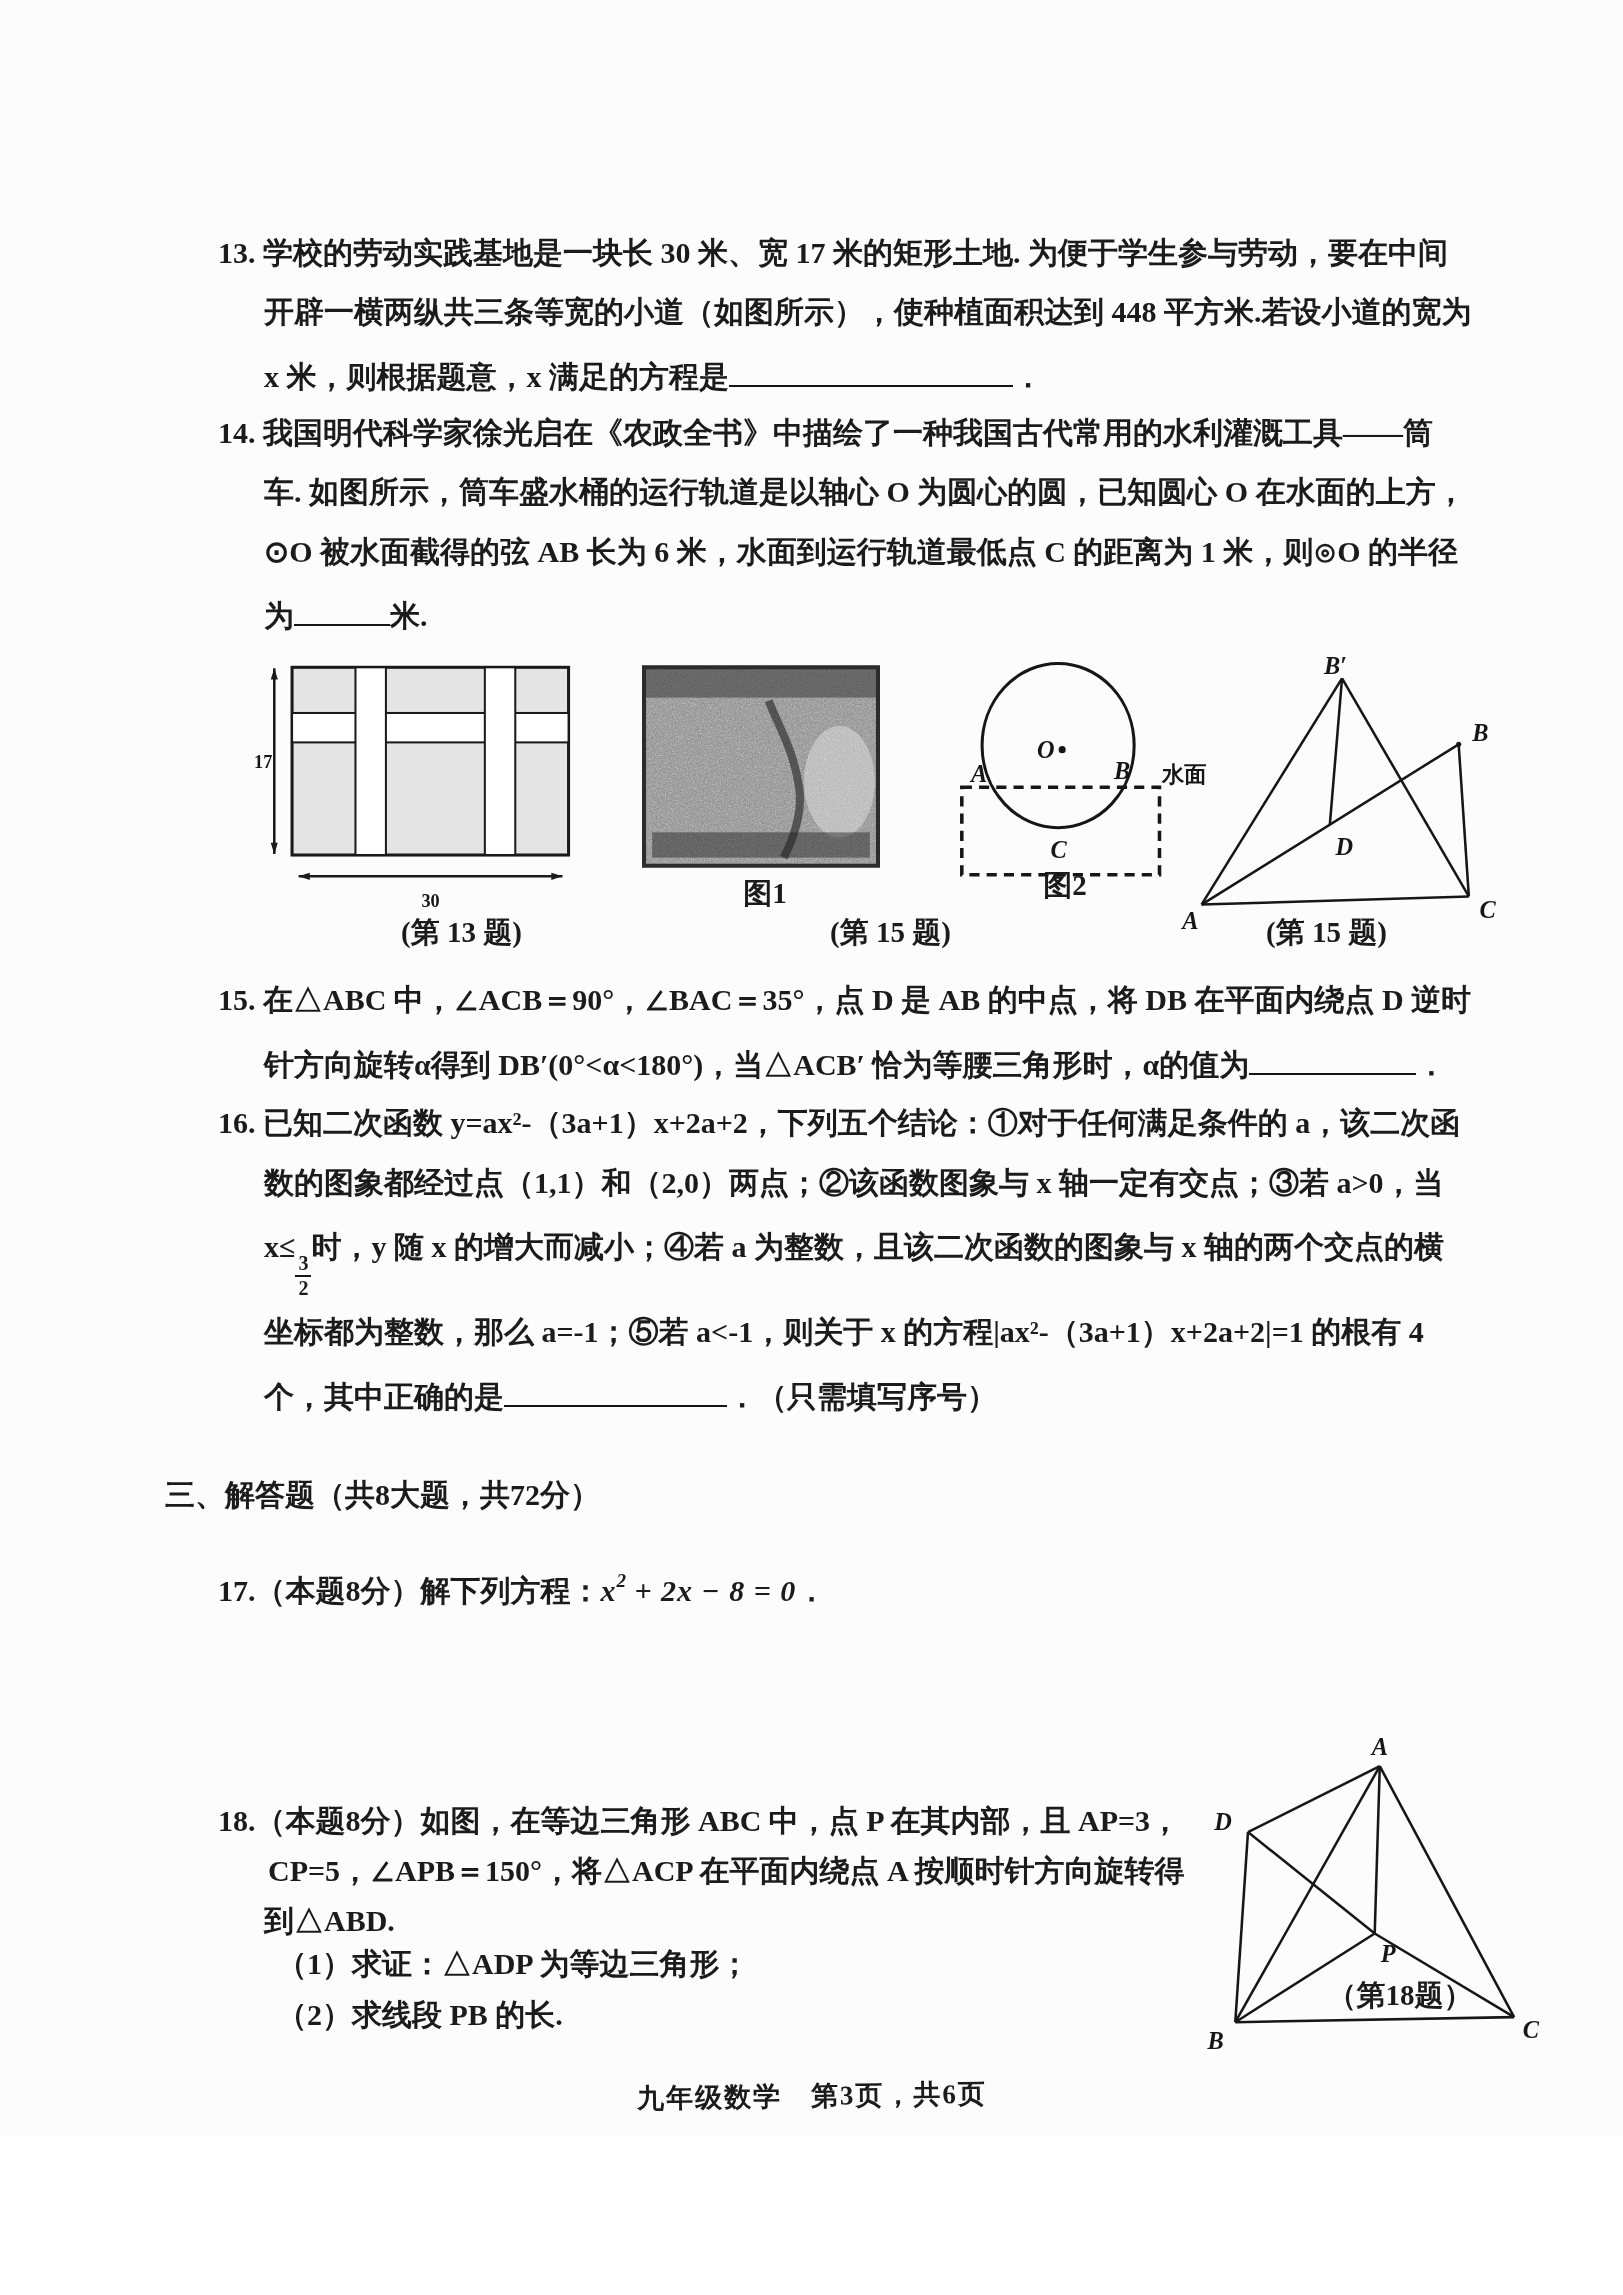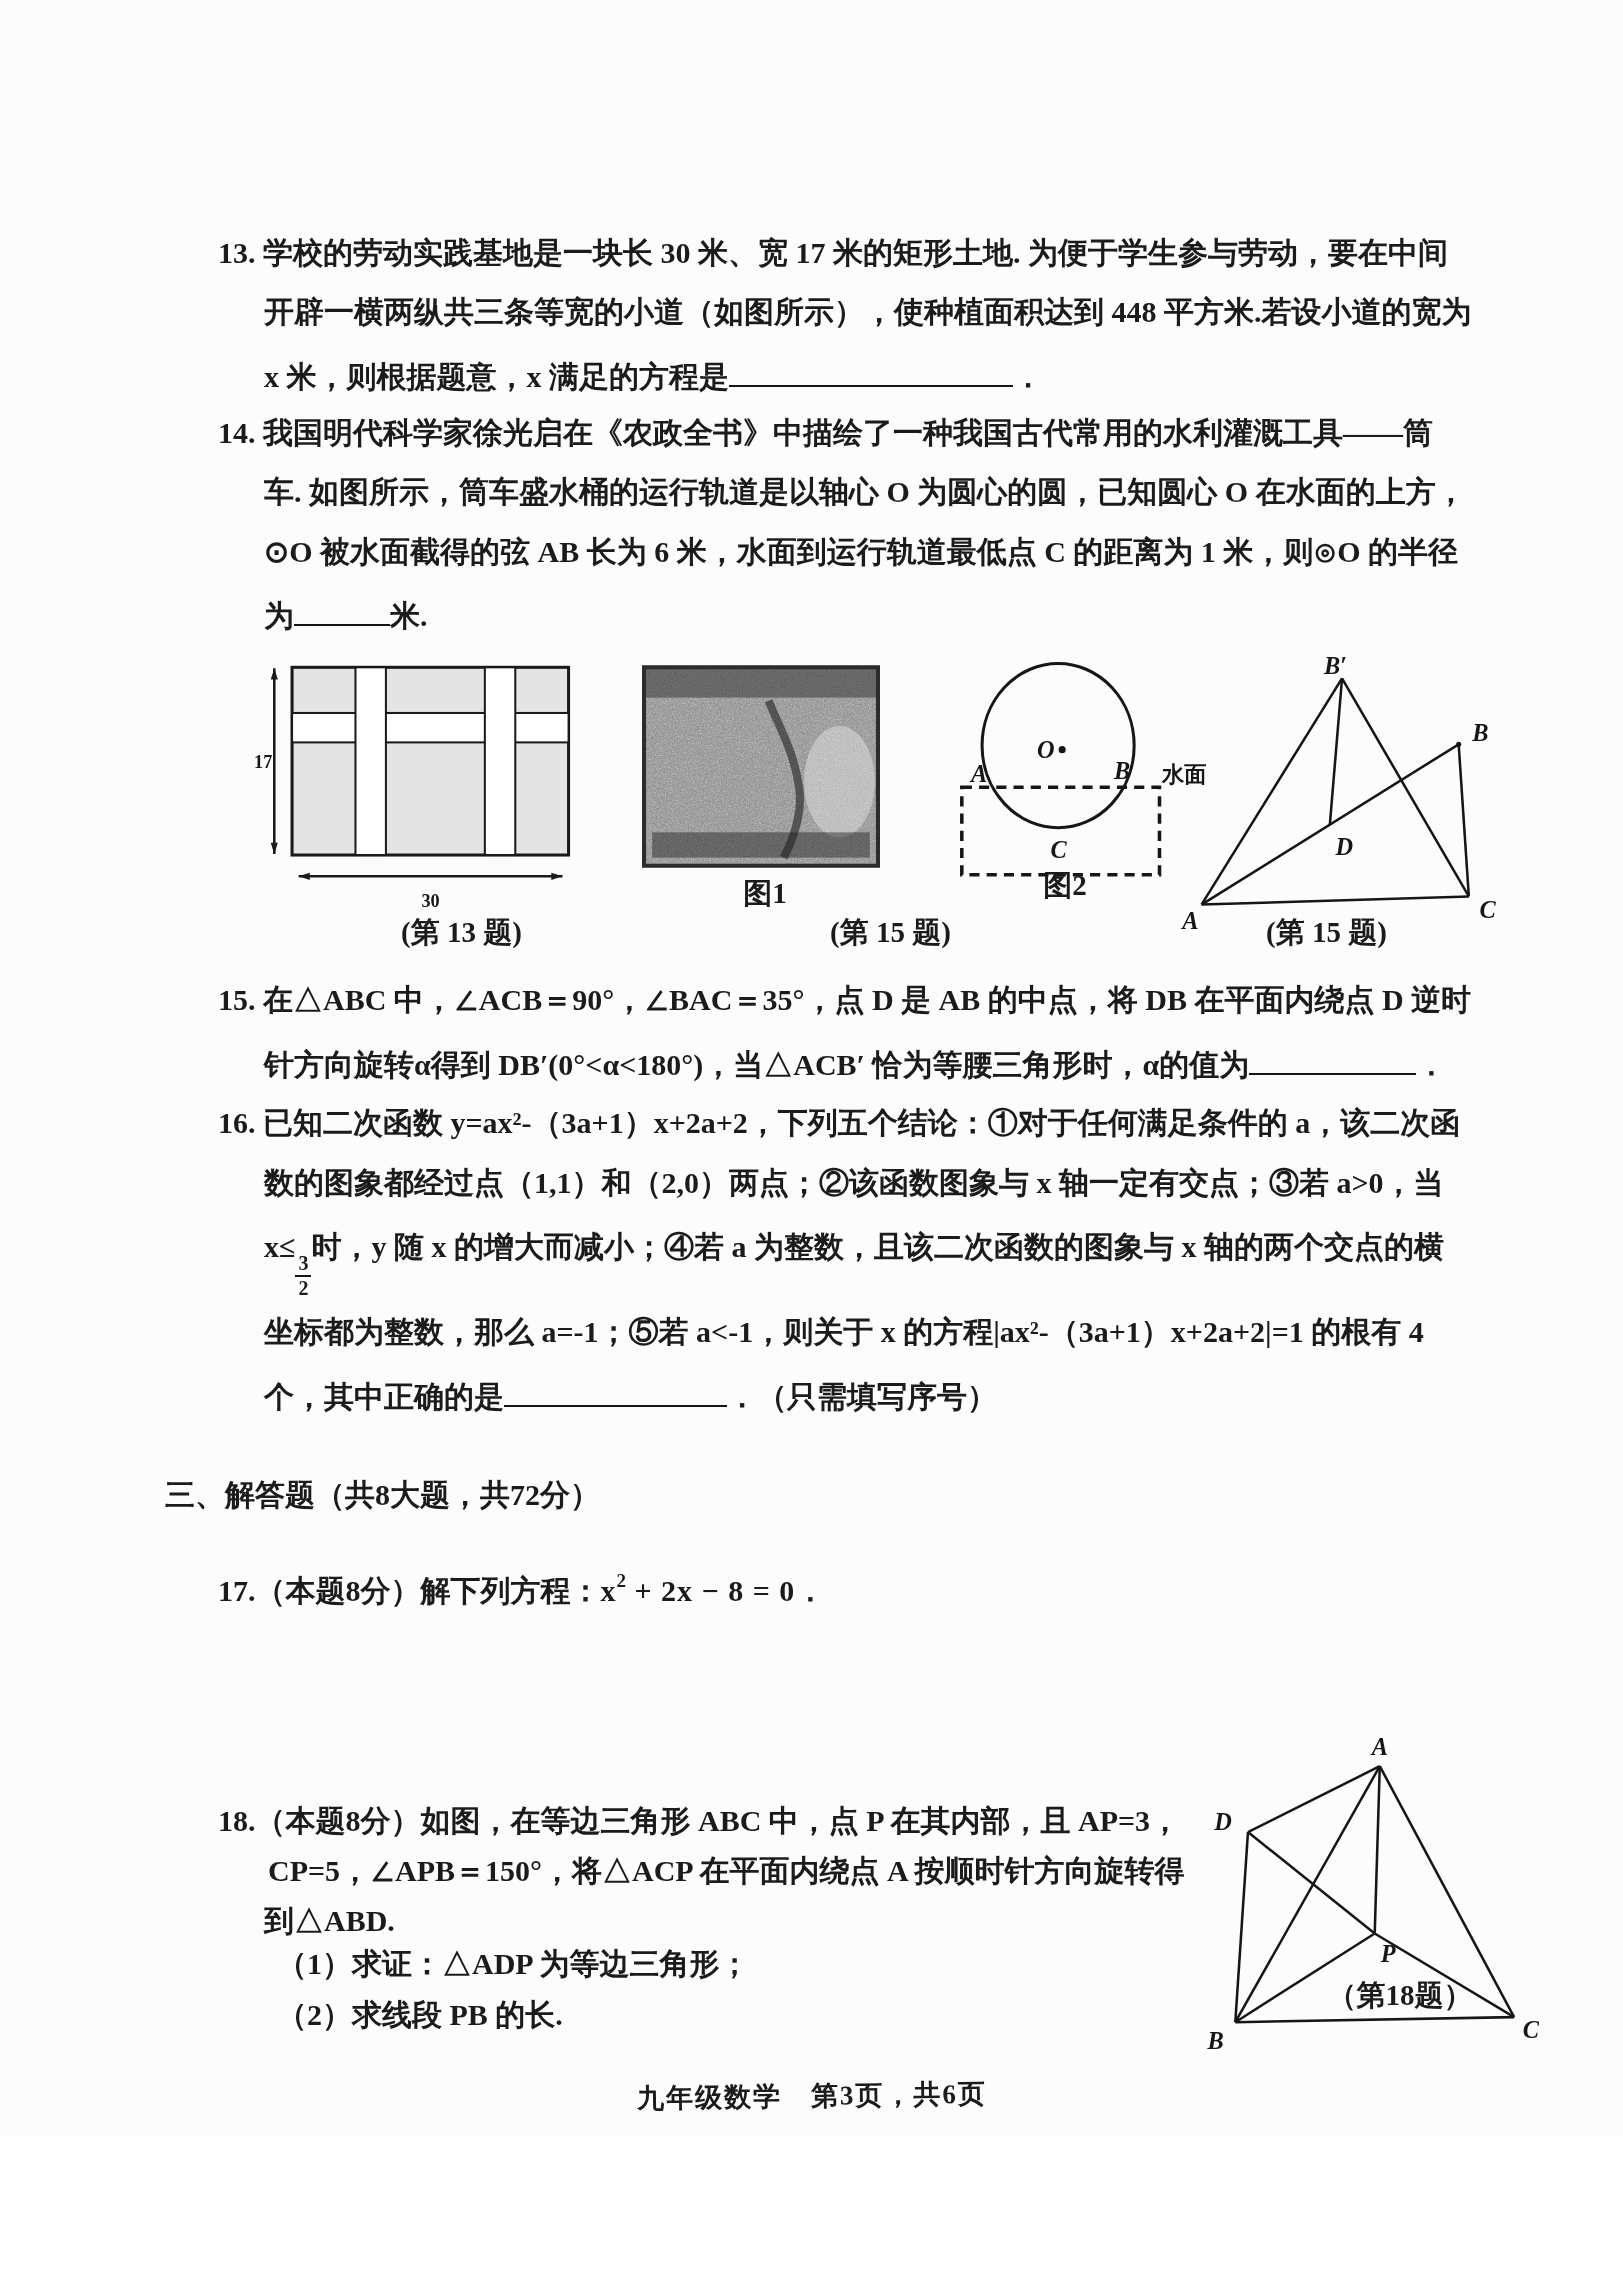--- a/index.html
+++ b/index.html
@@ -12,21 +12,21 @@
     background-size:45px 45px;
     font-family:"Liberation Serif", serif;
     color:#1b1b1b;font-weight:700;
   }
   .tline{position:absolute;white-space:nowrap;font-size:30px;line-height:1.15;}
   .cap{position:absolute;font-size:29px;text-align:center;white-space:nowrap;}
   .blank{display:inline-block;height:1em;border-bottom:2.5px solid #161616;vertical-align:baseline;}
   .frac{display:inline-flex;flex-direction:column;align-items:center;vertical-align:-13px;font-size:20px;line-height:1.05;}
   .frac .fnum{border-bottom:2px solid #161616;padding:0 3px 1px 3px;}
   .frac .fden{padding-top:1px;}
-  .eq{letter-spacing:1px;}
+  .eq{font-style:italic;letter-spacing:1px;}
   .eq sup{font-size:19px;vertical-align:14px;letter-spacing:0;}
   .figsvg{position:absolute;}
   svg text{font-family:"Liberation Serif",serif;font-weight:700;fill:#161616;}
   svg .pt{font-style:italic;font-size:48px;}
   svg .rm{font-style:normal;font-size:44px;}
   svg .dim{font-style:normal;font-size:36px;}
   .footer{position:absolute;font-size:27px;letter-spacing:2px;transform:rotate(-0.8deg);white-space:nowrap;}
 </style>
 </head>
 <body>

